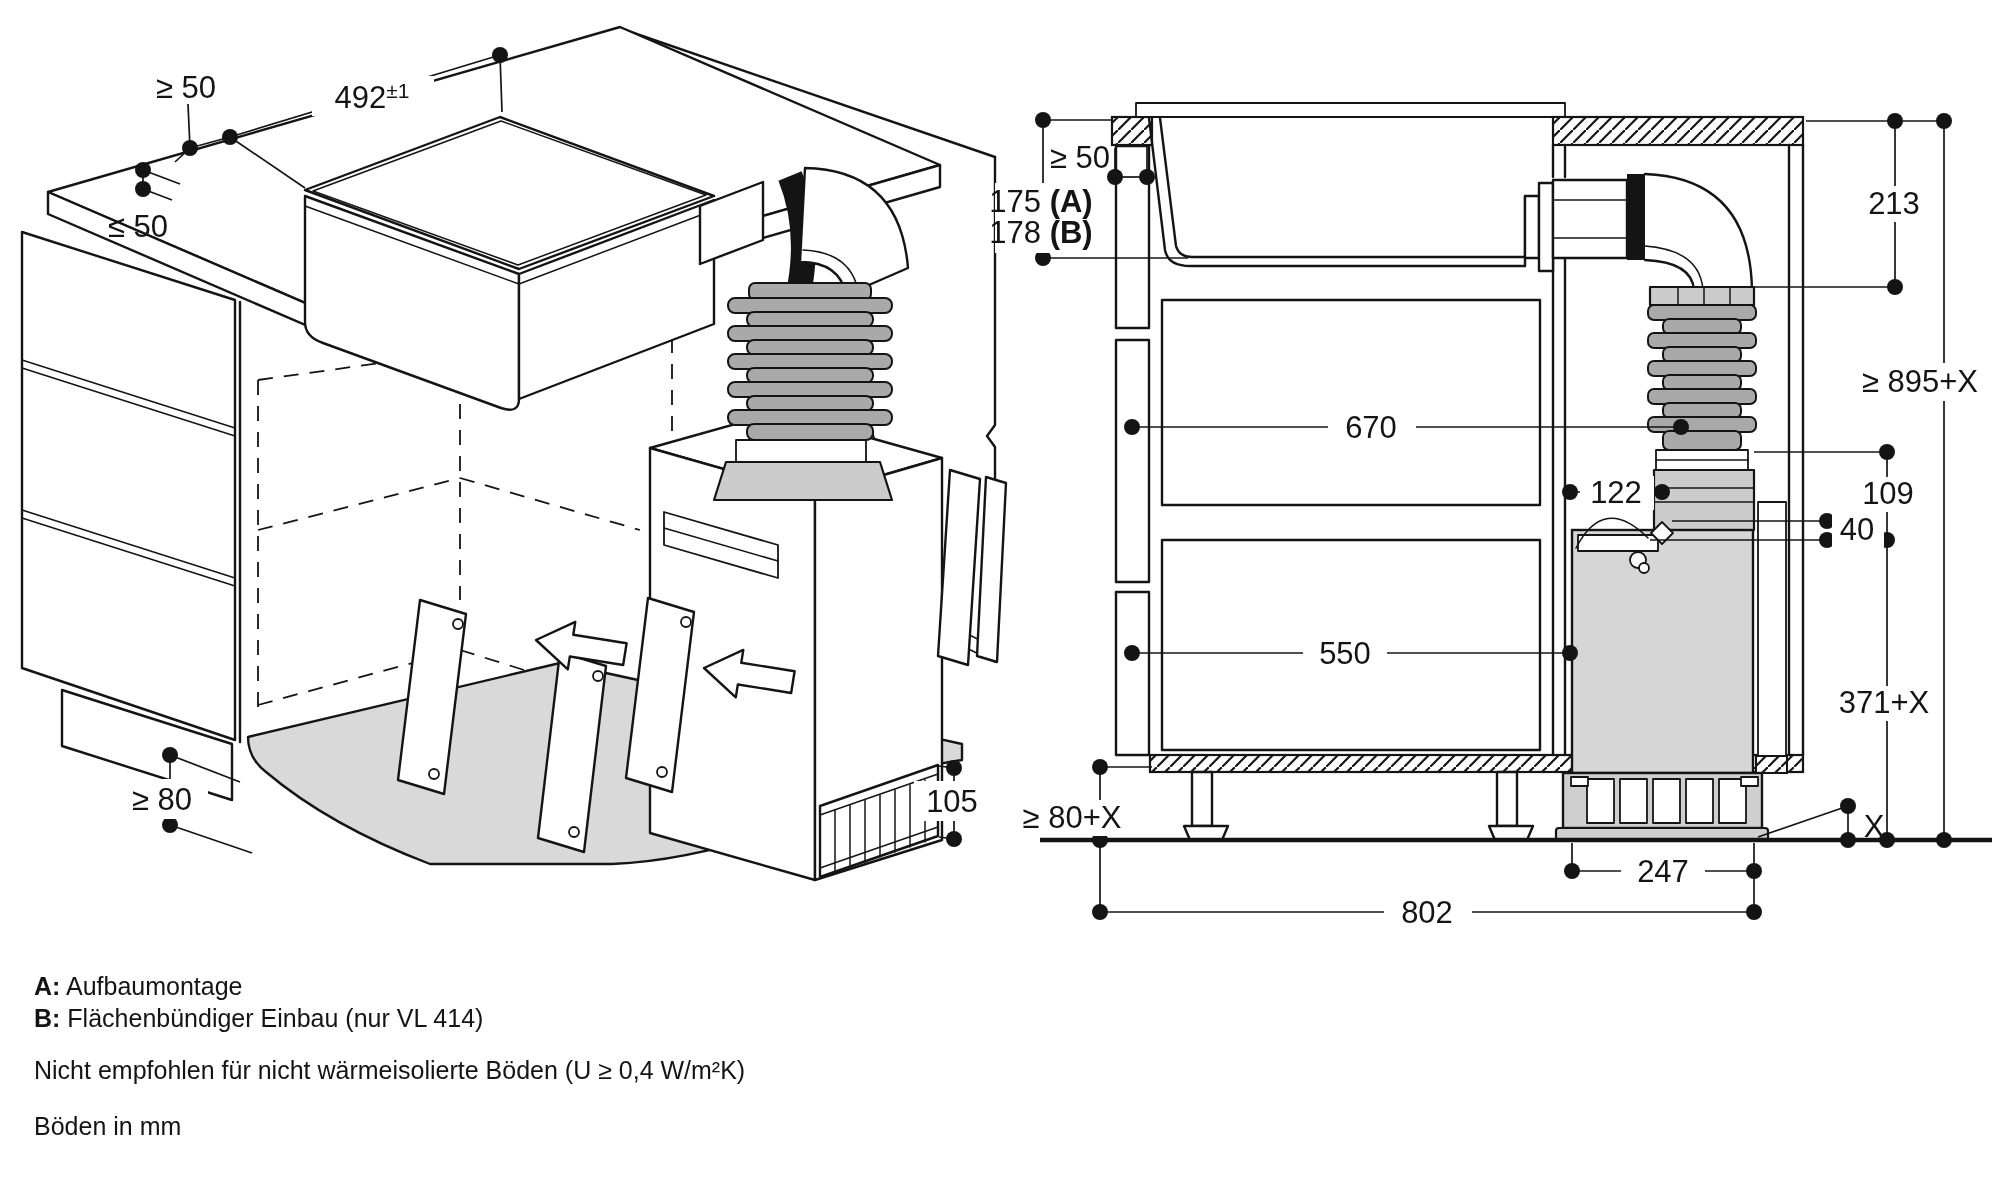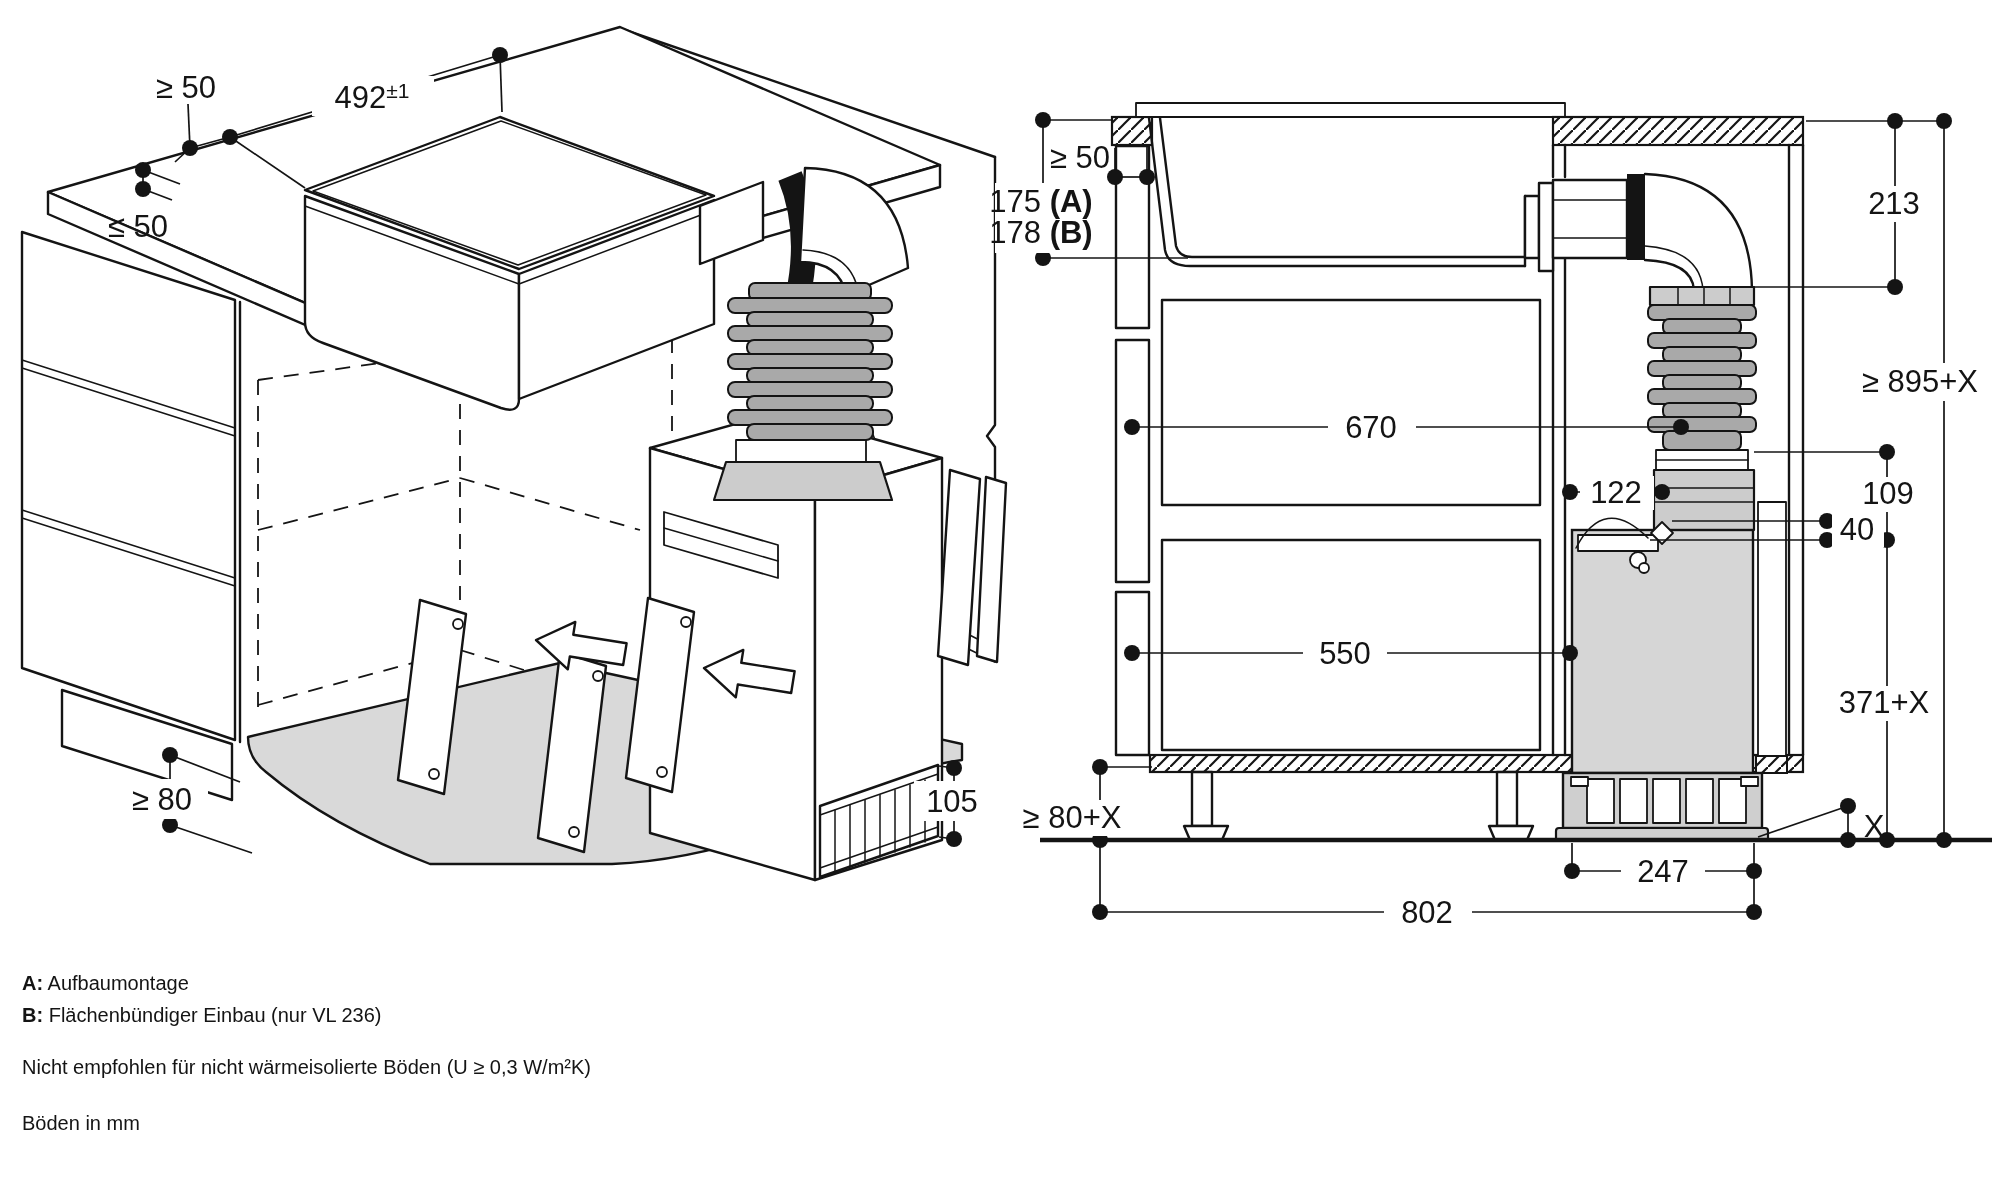--- a/index.html
+++ b/index.html
@@ -12,21 +12,21 @@
   .wf2 {fill:#ffffff;stroke:#141414;stroke-width:1.8;stroke-linejoin:round;}
   .gfA {fill:#d9d9d9;stroke:#141414;stroke-width:2.4;stroke-linejoin:round;}
   .gfB {fill:#cccccc;stroke:#141414;stroke-width:2.2;stroke-linejoin:round;}
   .hose{fill:#a9a9a9;stroke:#141414;stroke-width:2;stroke-linejoin:round;}
   .dash{fill:none;stroke:#141414;stroke-width:1.8;stroke-dasharray:15 11;}
   .dot {fill:#141414;stroke:none;}
   .dim {fill:none;stroke:#141414;stroke-width:1.7;}
   .mask{fill:#ffffff;stroke:none;}
   .txt {font-family:"Liberation Sans",sans-serif;font-size:31px;fill:#141414;}
   .sup {font-size:21px;}
-  .notes{position:absolute;left:22px;font-size:20px;color:#141414;white-space:nowrap;}
+  .notes{position:absolute;left:34px;font-size:25px;color:#141414;white-space:nowrap;}
   .notes b{font-weight:bold;}
 </style>
 </head>
 <body>
 
 <div class="stage">
 
 <svg width="2000" height="1200" viewBox="0 0 2000 1200">
   <defs>
     <pattern id="hatch" patternUnits="userSpaceOnUse" width="13" height="13">
@@ -359,16 +359,16 @@
       <text class="txt" x="1884" y="713" text-anchor="middle">371+X</text>
       <text class="txt" x="1072" y="828" text-anchor="middle">≥ 80+X</text>
       <text class="txt" x="1874" y="837" text-anchor="middle">X</text>
       <text class="txt" x="1663" y="882" text-anchor="middle">247</text>
       <text class="txt" x="1427" y="923" text-anchor="middle">802</text>
     </g>
   </g>
 </svg>
 
   <div class="notes" style="top:972px;"><b>A:</b> <span>Aufbaumontage</span></div>
-  <div class="notes" style="top:1004px;"><b>B:</b> <span>Flächenbündiger Einbau (nur VL 236)</span></div>
-  <div class="notes" style="top:1056px;">Nicht empfohlen für nicht wärmeisolierte Böden (U ≥ 0,3 W/m²K)</div>
+  <div class="notes" style="top:1004px;"><b>B:</b> <span>Flächenbündiger Einbau (nur VL 414)</span></div>
+  <div class="notes" style="top:1056px;">Nicht empfohlen für nicht wärmeisolierte Böden (U ≥ 0,4 W/m²K)</div>
   <div class="notes" style="top:1112px;">Böden in mm</div>
 </div>
 
 </body></html>

